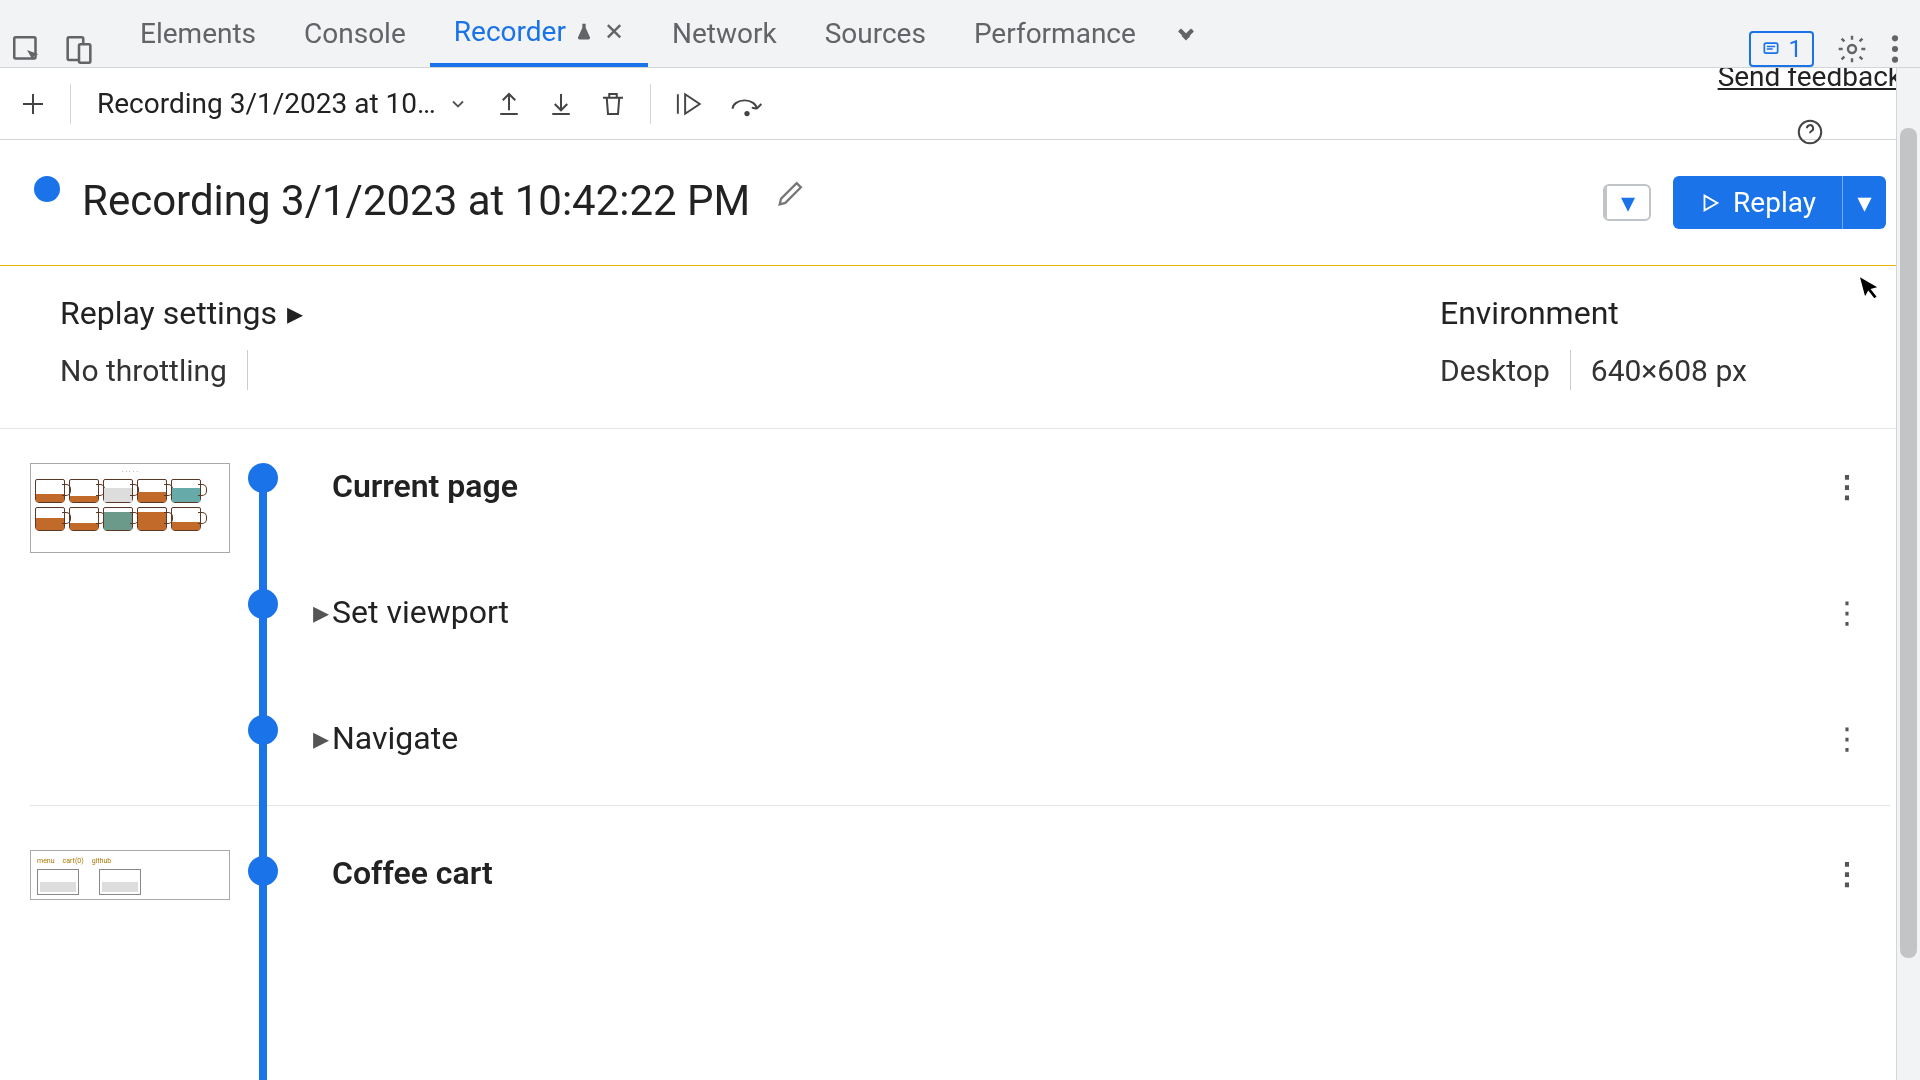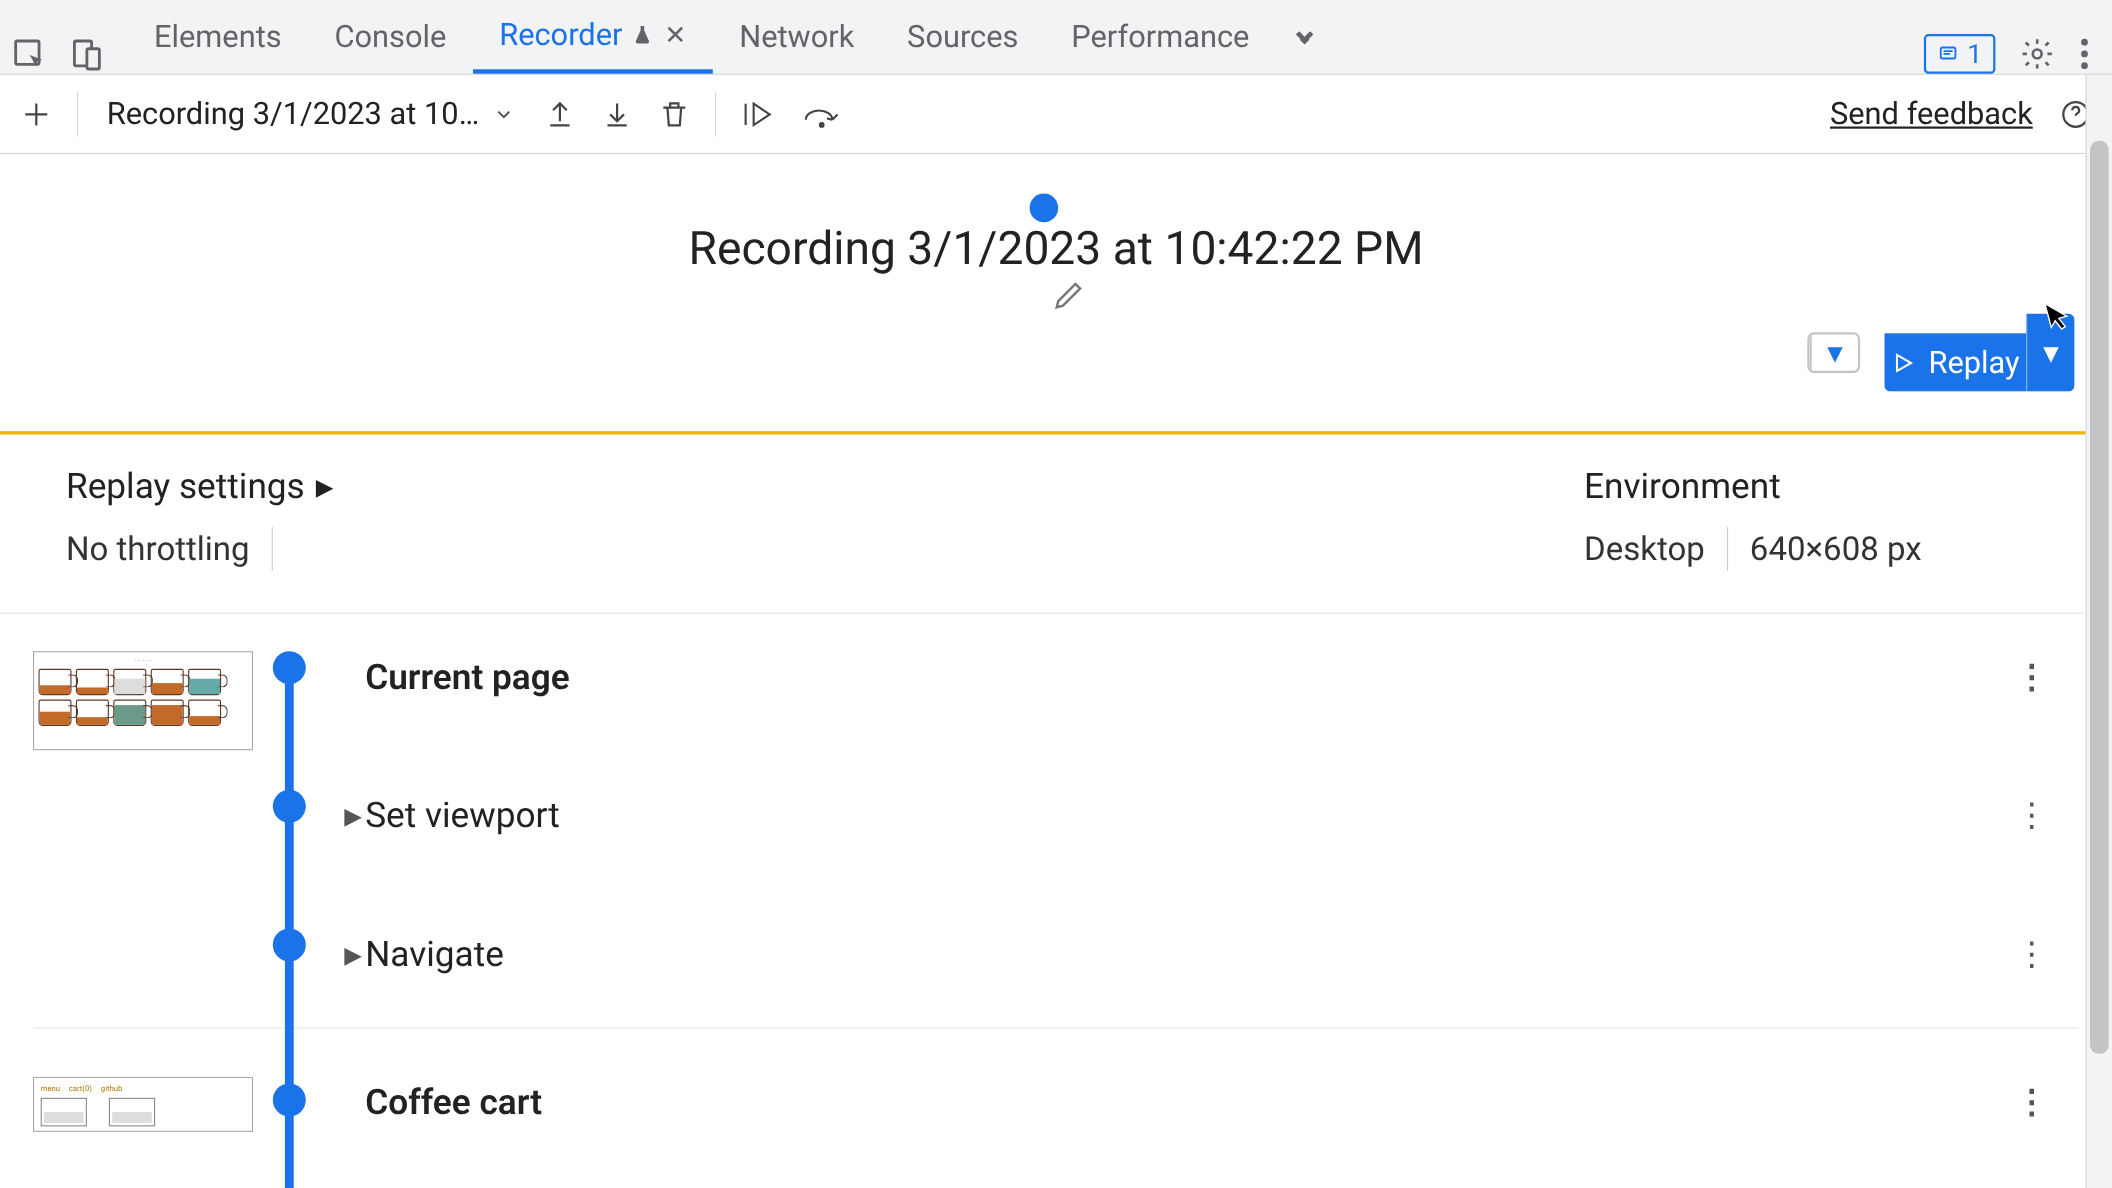--- a/index.html
+++ b/index.html
@@ -80,30 +80,30 @@
     gap: 12px;
     padding: 6px 4px;
     max-width: 430px;
   }
   .rec-select .txt { white-space: nowrap; overflow: hidden; text-overflow: ellipsis; max-width: 370px; }
   .toolbar .right {
     margin-left: auto;
     display: flex;
     align-items: center;
     gap: 24px;
+    flex-direction: column;
   }
   .link { text-decoration: underline; color: #222; }
 
   
   .header-row {
     display: flex;
-    align-items: center;
+    align-items: flex-start;
     padding: 36px 34px 36px 34px;
-    border-bottom: 3px solid #eab308;
-    flex-direction: column;
+    border-bottom: 1px solid #eab308;
   }
   .rec-dot {
     width: 26px; height: 26px;
     border-radius: 50%;
     background: #1a73e8;
     margin-right: 22px;
     flex-shrink: 0;
   }
   .rec-title {
     font-size: 42px;
@@ -134,23 +134,22 @@
     color: #1a73e8;
   }
   .replay-btn {
     display: flex; align-items: stretch;
     border-radius: 6px;
     overflow: hidden;
   }
   .replay-btn .main {
     display:flex; align-items:center; gap:12px;
     background:#1a73e8; color:#fff;
-    padding: 10px 6px;
+    padding: 10px 26px;
     font-weight: 400;
-    margin-top: 18px;
   }
   .replay-btn .drop {
     width: 44px; display:flex; align-items:center; justify-content:center;
     background:#1a73e8; color:#fff;
     border-left: 1px solid rgba(255,255,255,0.4);
   }
 
   
   .settings-row {
     display: flex;

